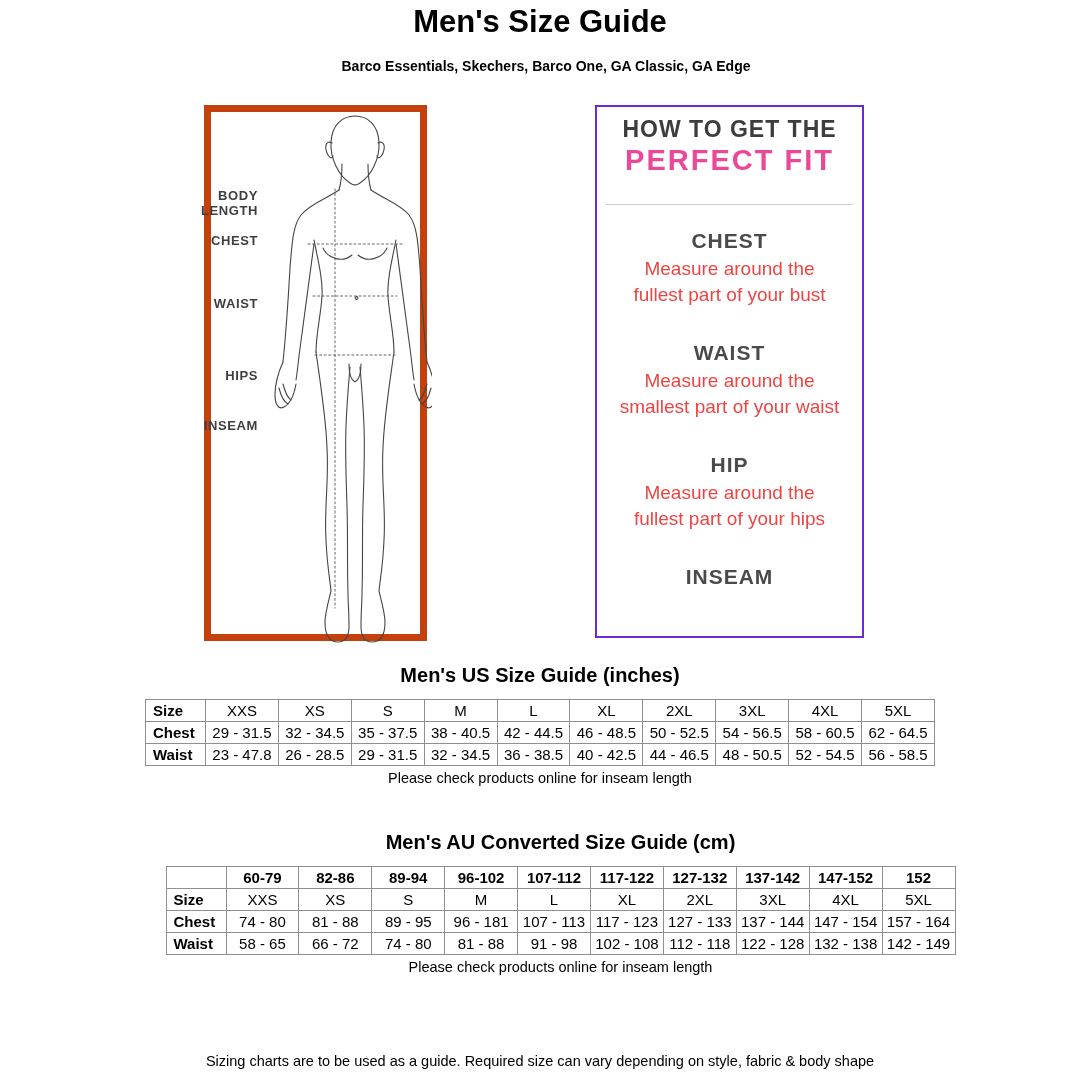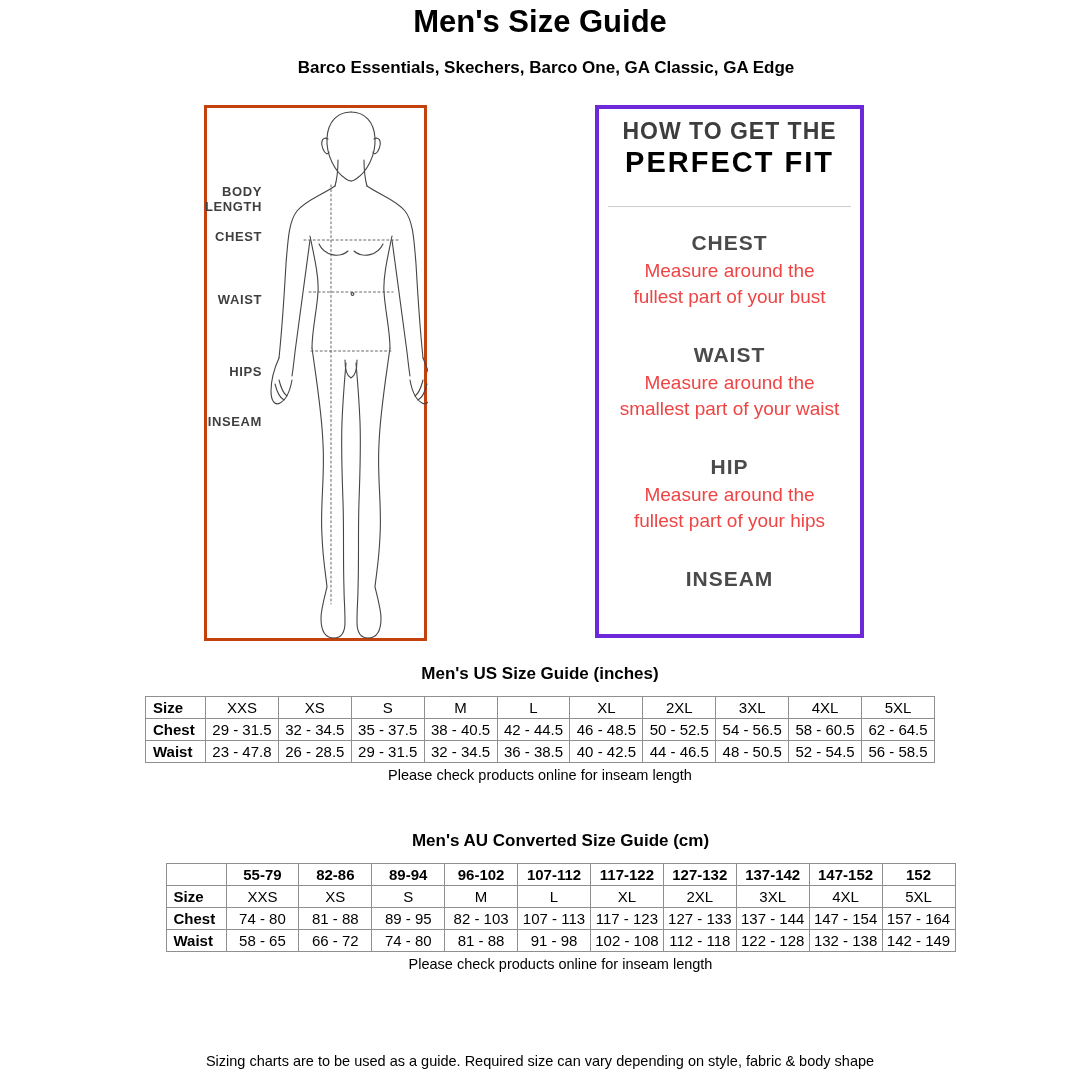--- a/index.html
+++ b/index.html
@@ -5,49 +5,49 @@
   * { margin:0; padding:0; box-sizing:border-box; }
   html,body { background:#fff; }
   body {
     width:1080px; height:1080px; position:relative; overflow:hidden;
     font-family:"Liberation Sans", sans-serif; color:#000;
   }
   
   .page-title { position:absolute; top:4px; left:0; width:100%; text-align:center;
     font-size:31px; font-weight:bold; }
   .page-subtitle { position:absolute; top:58px; left:0; width:100%; text-align:center;
-    font-size:17px; font-weight:bold;padding-left:12px; }
+    font-size:14px; font-weight:bold;padding-left:12px; }
   
   .figure-box { position:absolute; left:204px; top:105px; width:223px; height:536px;
-    border:3px solid #c2410c; background:#fff; }
+    border:7px solid #c2410c; background:#fff; }
   .figure-box svg { position:absolute; left:0; top:0; }
   .fig-label { position:absolute; right:162px; text-align:right; font-size:13px;
     font-weight:bold; color:#3f3f3f; letter-spacing:.6px; line-height:15px;
     white-space:pre-line; width:140px; right:auto; left:-79px;  }
   .fig-label { left:auto; right:162px; width:150px; }
   .lblpos-0 { top:76px; } .lblpos-1 { top:121px; } .lblpos-2 { top:184px; }
   .lblpos-3 { top:256px; } .lblpos-4 { top:306px; }
   
   .fit-panel { position:absolute; left:595px; top:105px; width:269px; height:533px;
-    border:4px solid #6d28d9; background:#fff; text-align:center; color:#4a4a4a; }
+    border:2px solid #6d28d9; background:#fff; text-align:center; color:#4a4a4a; }
   .fit-h1 { margin-top:9px; font-size:23px; font-weight:bold; color:#3d3d3d;
     letter-spacing:1px; line-height:27px; }
-  .fit-h2 { font-size:29px; font-weight:bold; color:#000000; letter-spacing:2px;
+  .fit-h2 { font-size:29px; font-weight:bold; color:#ec4899; letter-spacing:2px;
     line-height:34px;text-align:center; }
   .fit-divider { height:1px; background:#ccc; margin:27px 9px 0 9px; }
   .fit-section { margin-top:33px; }
   .fit-section.first { margin-top:24px; }
   .fit-title { font-size:21px; font-weight:bold; color:#4a4a4a; letter-spacing:1px;
     line-height:24px; }
   .fit-text { font-size:19px; color:#ef4444; line-height:26px; margin-top:3px;
     white-space:pre-line; }
   
   .table-section { position:absolute; left:0; width:100%; }
   .ts-us { top:664px; } .ts-au { top:831px;padding-left:41px; }
-  .tbl-title { text-align:center; font-size:17px; font-weight:bold; }
+  .tbl-title { text-align:center; font-size:20px; font-weight:bold; }
   table { border-collapse:collapse; table-layout:fixed; width:790px;
     margin:12px auto 0 auto; font-size:15px; }
   td { border:1px solid #8f8f8f; height:22px; text-align:center; padding:0 2px;
     overflow:hidden; white-space:nowrap; }
   td.hdr { font-weight:bold; }
   td.lbl { font-weight:bold; text-align:left; padding-left:7px; }
   .tbl-note { text-align:center; font-size:14.5px; margin-top:4px; }
   
   .page-footer { position:absolute; top:1053px; left:0; width:100%;
     text-align:center; font-size:14.5px; }
@@ -182,21 +182,21 @@
 
 <div class="table-section ts-au">
   <div class="tbl-title">Men's AU Converted Size Guide (cm)</div>
   <table>
       <colgroup>
         <col style="width: 60px;">
       </colgroup>
       <tbody>
         <tr>
           <td class="hdr"></td>
-          <td class="hdr">55-79</td>
+          <td class="hdr">60-79</td>
           <td class="hdr">82-86</td>
           <td class="hdr">89-94</td>
           <td class="hdr">96-102</td>
           <td class="hdr">107-112</td>
           <td class="hdr">117-122</td>
           <td class="hdr">127-132</td>
           <td class="hdr">137-142</td>
           <td class="hdr">147-152</td>
           <td class="hdr">152</td>
         </tr>
@@ -211,21 +211,21 @@
           <td>2XL</td>
           <td>3XL</td>
           <td>4XL</td>
           <td>5XL</td>
         </tr>
         <tr>
           <td class="lbl">Chest</td>
           <td>74 - 80</td>
           <td>81 - 88</td>
           <td>89 - 95</td>
-          <td>82 - 103</td>
+          <td>96 - 181</td>
           <td>107 - 113</td>
           <td>117 - 123</td>
           <td>127 - 133</td>
           <td>137 - 144</td>
           <td>147 - 154</td>
           <td>157 - 164</td>
         </tr>
         <tr>
           <td class="lbl">Waist</td>
           <td>58 - 65</td>

